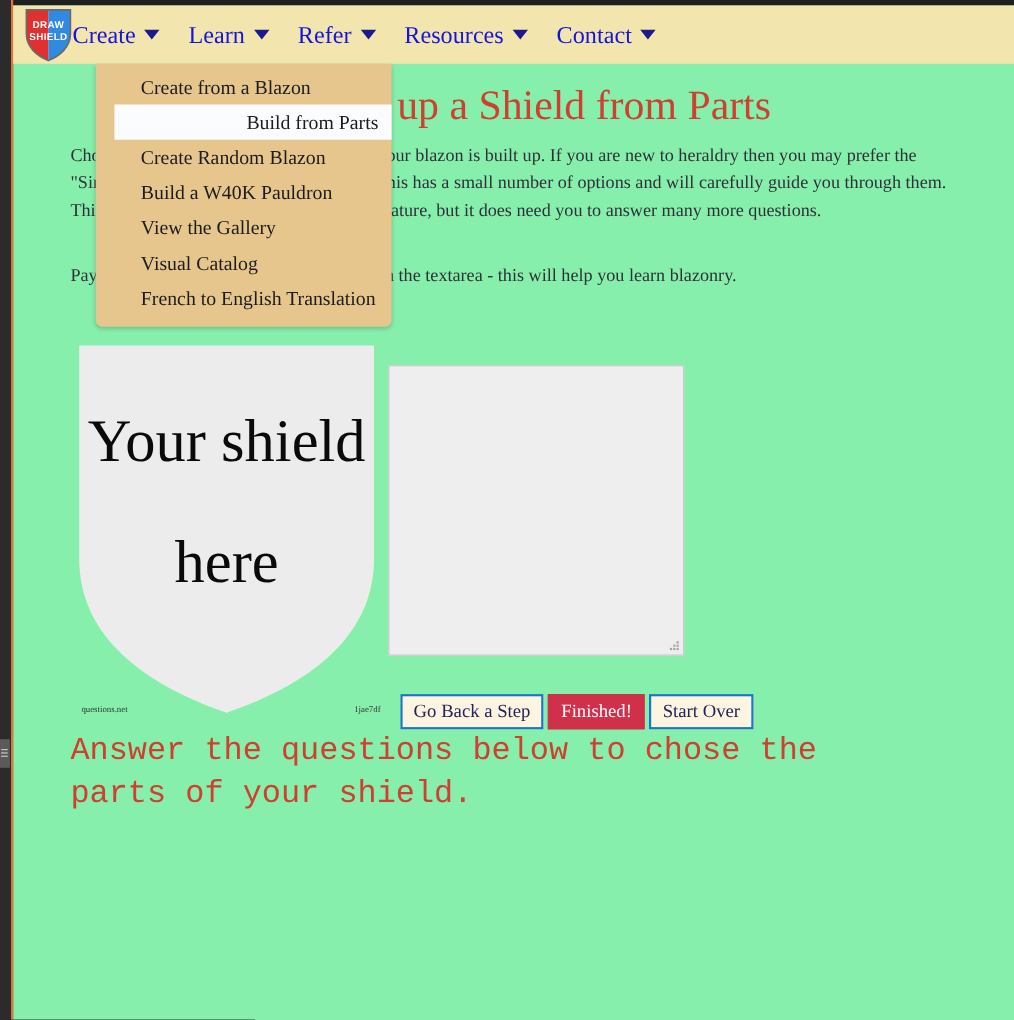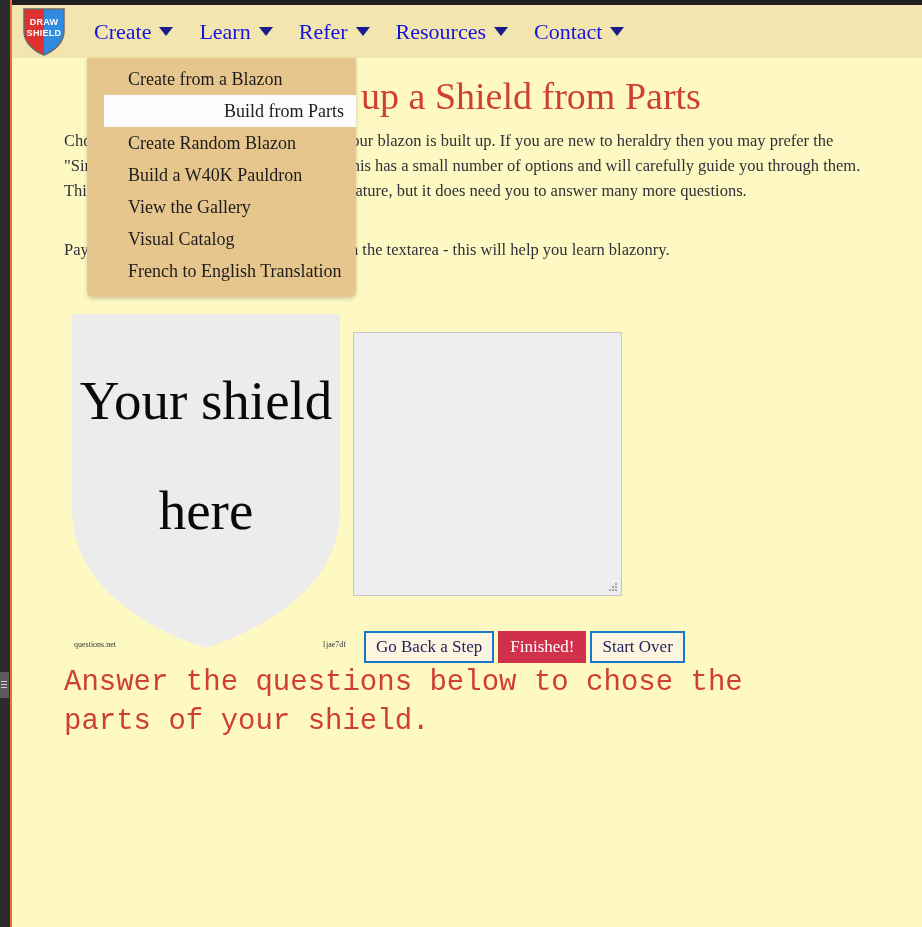--- a/index.html
+++ b/index.html
@@ -55,21 +55,21 @@
     width: 2px; height: 927px;
     background: #e8703a;
   }
 
   
   .page {
     position: absolute;
     left: 12px; top: 5px;
     width: 910px;
     height: 922px;
-    background: #fef9c3;
+    background: #86efac;
   }
 
   
   .navbar {
     position: absolute;
     left: 0; top: 0;
     width: 910px;
     height: 53px;
     background: #f2e6ae;
     display: flex;
@@ -98,21 +98,20 @@
     font-weight: bold;
     font-size: 9px;
     line-height: 11px;
     letter-spacing: 0.3px;
     pointer-events: none;
   }
 
   .nav-items {
     display: flex;
     align-items: center;
-    margin-left: 28px;
   }
   .nav-item {
     display: flex;
     align-items: center;
     margin-right: 26px;
     cursor: pointer;
   }
   .nav-label {
     color: #1414e0;
     font-family: "Liberation Serif", serif;

